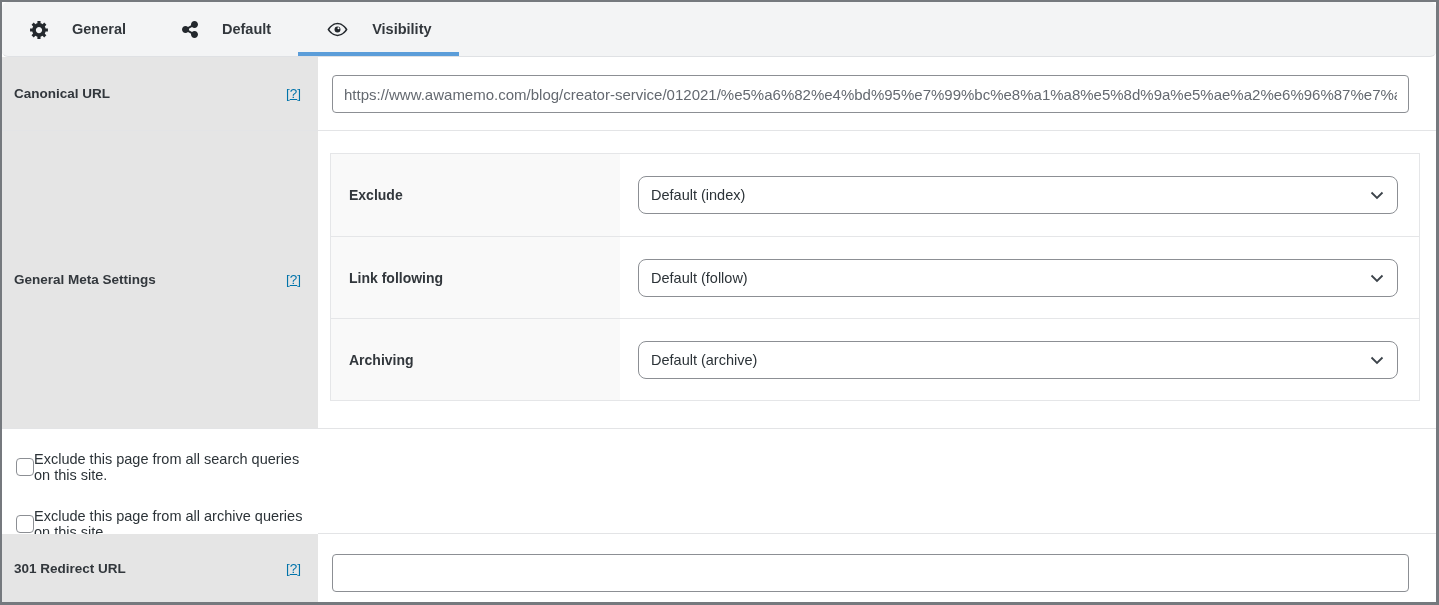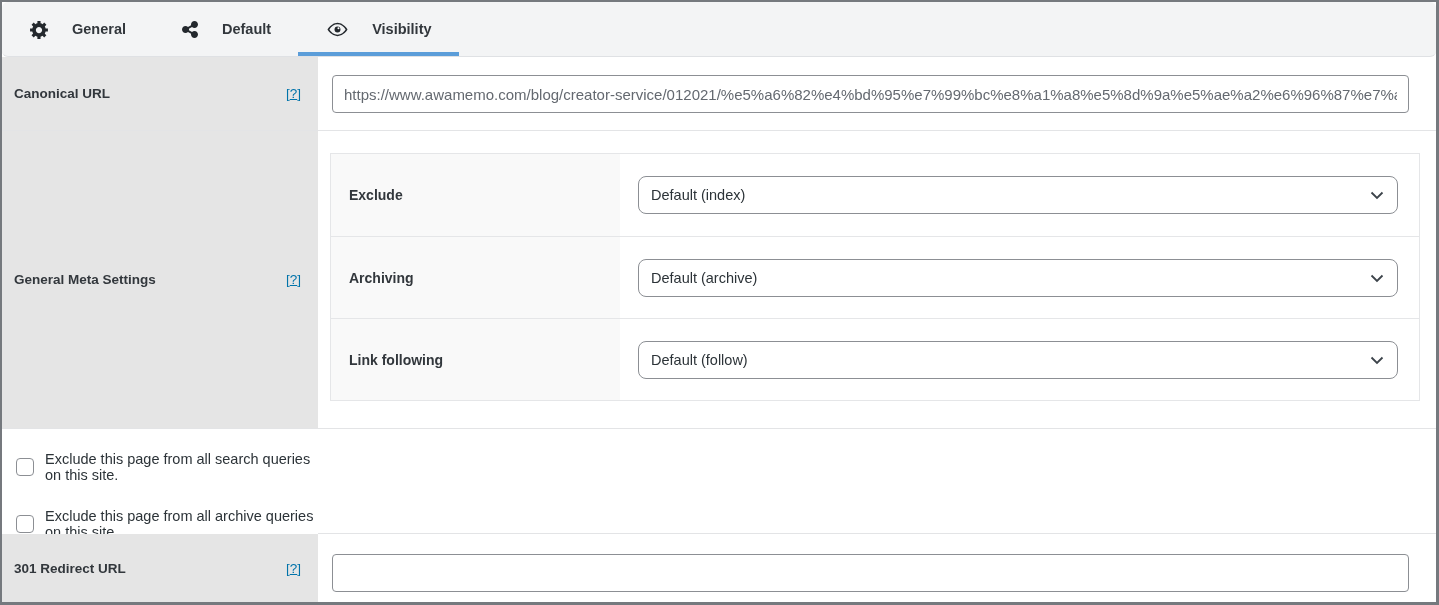--- a/index.html
+++ b/index.html
@@ -103,21 +103,21 @@
   }
   .selwrap .chev {
     position: absolute; right: 14px; top: 50%;
     margin-top: -4px; pointer-events: none;
     display: block;
   }
 
   
   .archive-pad { padding: 22px 0 0 14px; }
   .checkrow {
-    display: flex; align-items: center; gap: 11px;
+    display: flex; align-items: center; 
     margin-bottom: 25px;
     font-size: 14.5px; color: #2c3338;
   }
   .checkrow input[type="checkbox"] {
     appearance: none; -webkit-appearance: none;
     width: 18px; height: 18px; flex: 0 0 18px;
     border: 1px solid #8c8f94; border-radius: 4px;
     background: #fff; margin: 0; cursor: pointer;
   }
   .checkrow label { cursor: pointer; }
@@ -184,47 +184,47 @@
                 <option>Default (index)</option>
               </select>
               <svg class="chev" width="14" height="9" viewBox="0 0 14 9">
                   <path d="M1.5 1.5 L7 7 L12.5 1.5" fill="none" stroke="#3c434a" stroke-width="1.8"></path>
                 </svg>
             </div>
           </div>
         </div>
 
         <div class="rrow">
+          <div class="rlabel">Link following</div>
+          <div class="rcontrol">
+            <div class="selwrap">
+              <select>
+                <option>Default (follow)</option>
+              </select>
+              <svg class="chev" width="14" height="9" viewBox="0 0 14 9">
+                  <path d="M1.5 1.5 L7 7 L12.5 1.5" fill="none" stroke="#3c434a" stroke-width="1.8"></path>
+                </svg>
+            </div>
+          </div>
+        </div>
+
+        <div class="rrow">
           <div class="rlabel">Archiving</div>
           <div class="rcontrol">
             <div class="selwrap">
               <select>
                 <option>Default (archive)</option>
               </select>
               <svg class="chev" width="14" height="9" viewBox="0 0 14 9">
                   <path d="M1.5 1.5 L7 7 L12.5 1.5" fill="none" stroke="#3c434a" stroke-width="1.8"></path>
                 </svg>
             </div>
           </div>
         </div>
 
-        <div class="rrow">
-          <div class="rlabel">Link following</div>
-          <div class="rcontrol">
-            <div class="selwrap">
-              <select>
-                <option>Default (follow)</option>
-              </select>
-              <svg class="chev" width="14" height="9" viewBox="0 0 14 9">
-                  <path d="M1.5 1.5 L7 7 L12.5 1.5" fill="none" stroke="#3c434a" stroke-width="1.8"></path>
-                </svg>
-            </div>
-          </div>
-        </div>
-
       </div>
     </div>
   </div>
 
   <div class="row row-archive">
     <div class="content">
       <div class="archive-pad">
         <div class="checkrow">
           <input type="checkbox" id="cb-search" style="">
           <label for="cb-search">Exclude this page from all search queries on this site.</label>

